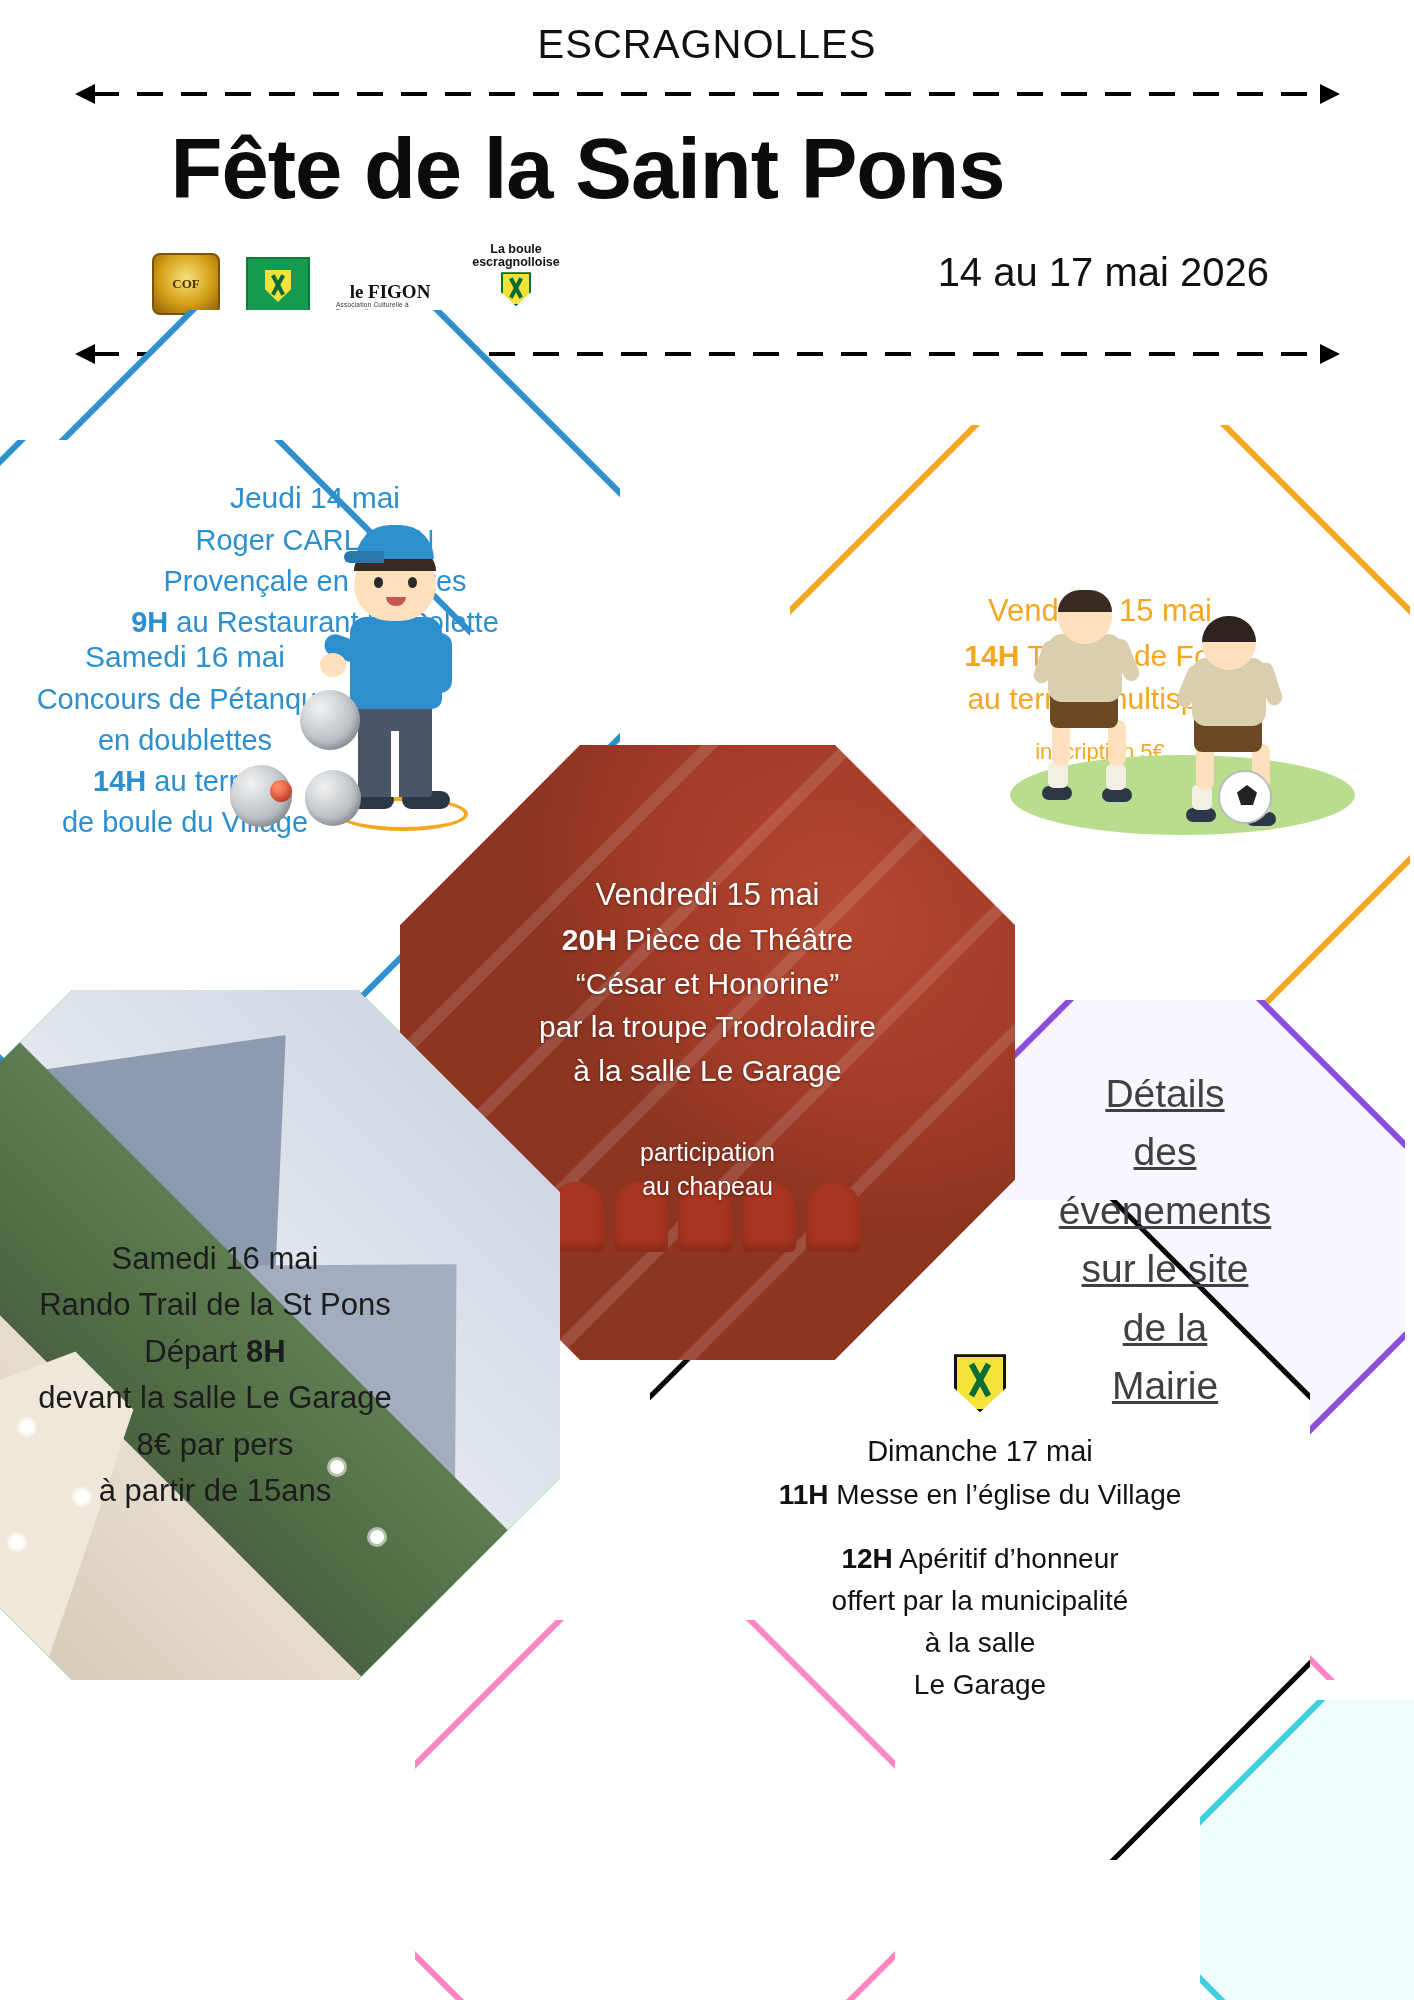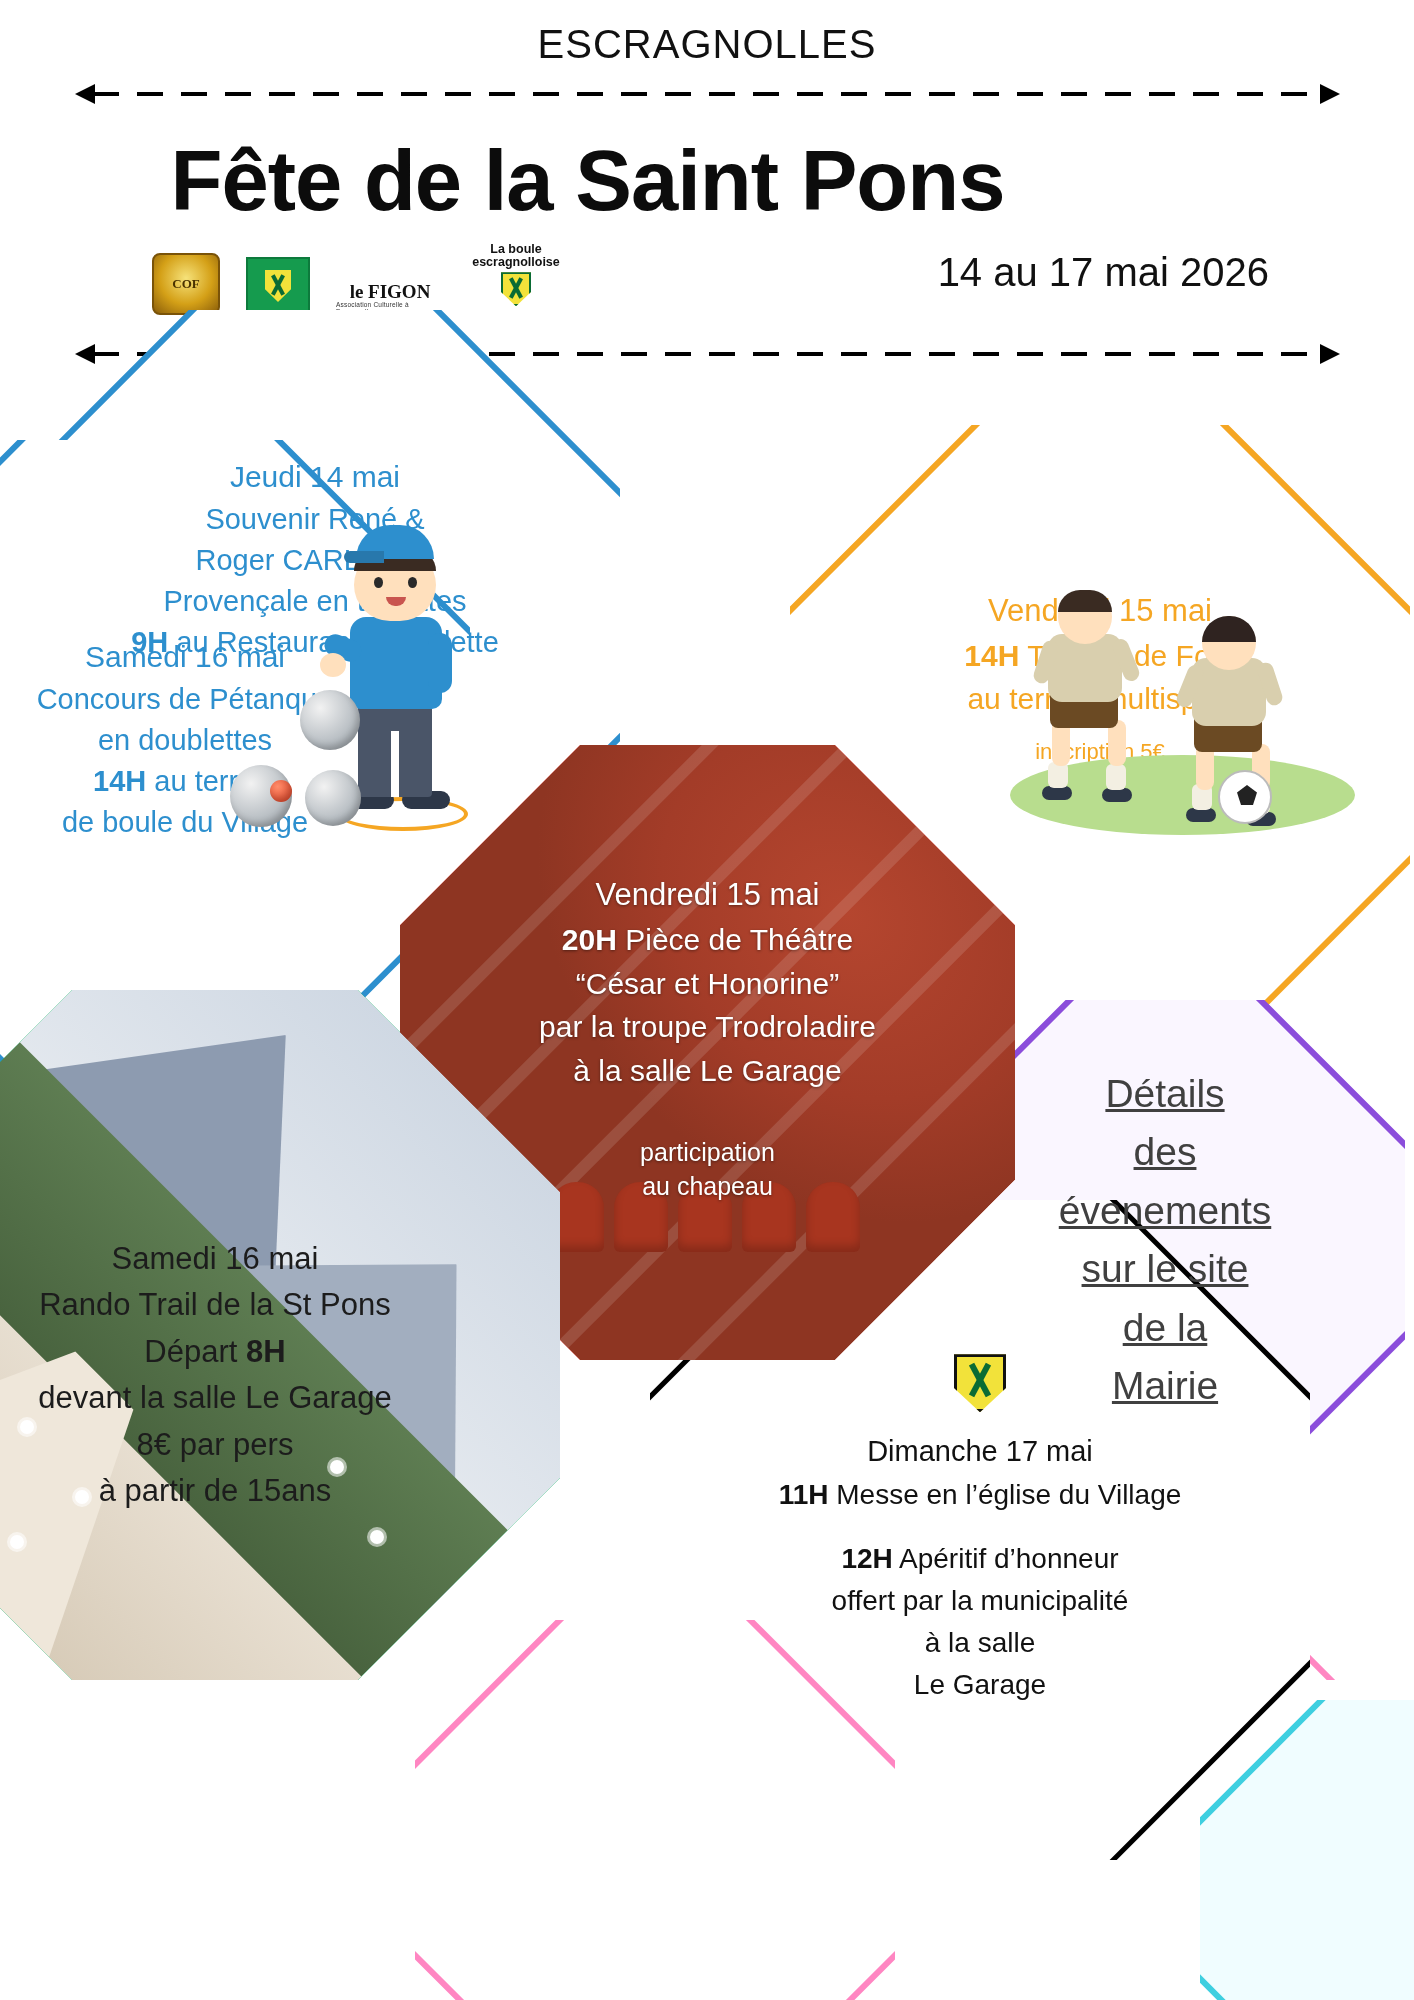--- a/index.html
+++ b/index.html
@@ -28,21 +28,21 @@
   }
   .rule .arrow-l, .rule .arrow-r {
     position: absolute; top: -4px; width: 0; height: 0;
     border-top: 10px solid transparent; border-bottom: 10px solid transparent;
   }
   .rule .arrow-l { left: 0; border-right: 20px solid #000; }
   .rule .arrow-r { right: 0; border-left: 20px solid #000; }
 
   .main-title {
     position: absolute; top: 120px; left: 0; width: 1175px; text-align: center;
-    font-size: 85px; font-weight: bold; letter-spacing: -1px; color: #0c0c0c; margin-top: 12px;
+    font-size: 85px; font-weight: bold; letter-spacing: -1px; color: #0c0c0c;
   }
   .dates {
     position: absolute; top: 250px; right: 145px;
     font-size: 40px; color: #111;
   }
 
   
   .logos { position: absolute; top: 243px; left: 152px; display: flex; align-items: flex-end; gap: 26px; }
   .logo { position: relative; }
   .logo-cof {
@@ -292,21 +292,20 @@
     <div class="dia-shape"></div>
   </div>
 <div class="dia" id="deco-cyan">
     <div class="dia-shape"></div>
   </div>
 
 <div class="dia" id="card-thursday">
   <div class="dia-shape"></div>
   <div class="dia-inner">
     <div class="ttl">Jeudi 14 mai</div>
-    <div>Souvenir René &amp;</div>
     <div>Roger CARLAVAN</div>
     <div>Provençale en triplettes</div>
     <div><b>9H</b><span> au Restaurant La Colette</span></div>
   </div>
 </div>
 
 <div class="dia" id="card-petanque">
   <div class="dia-shape"></div>
   <div class="dia-inner">
     <div class="ttl">Samedi 16 mai</div>

